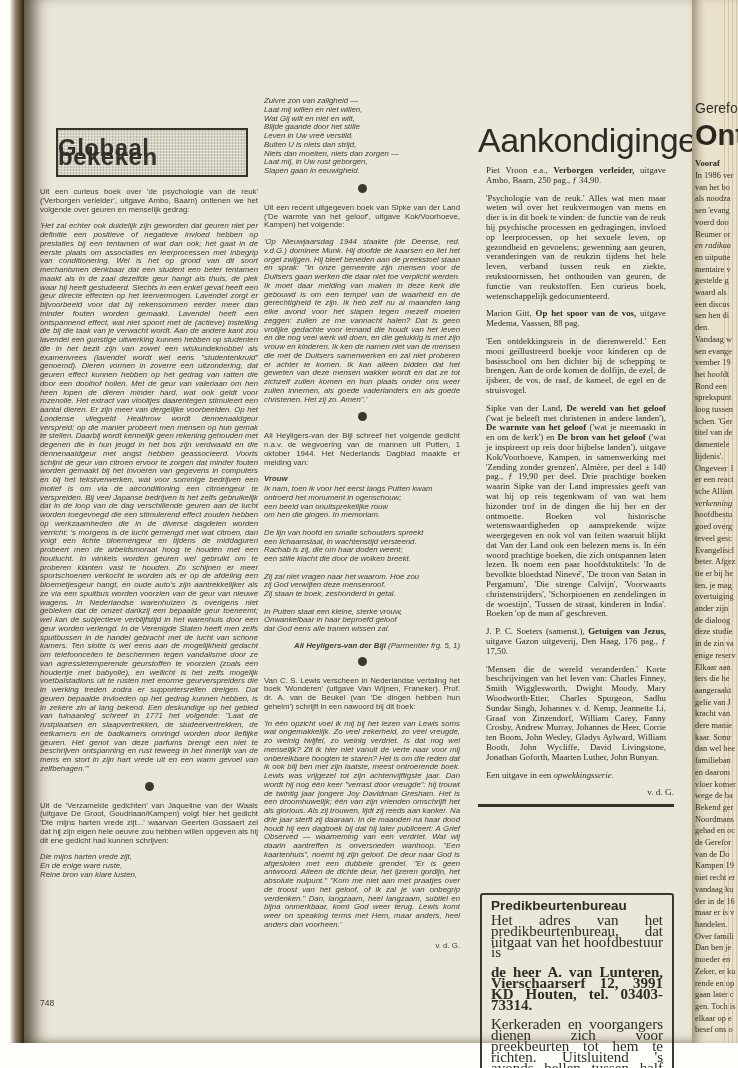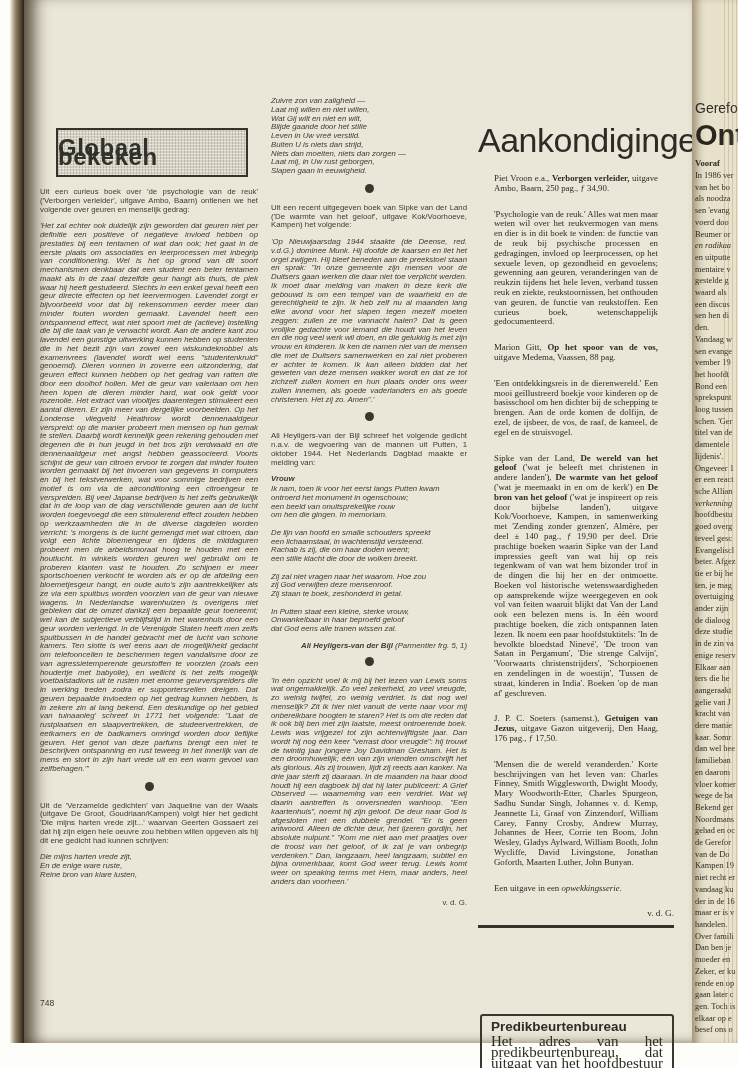--- a/index.html
+++ b/index.html
@@ -14,40 +14,40 @@
     box-shadow:inset 18px 0 16px -8px rgba(40,30,14,.75), inset 0 -6px 8px -5px rgba(120,105,70,.5);}
   
   .page-right{position:absolute;left:692px;top:0;width:46px;height:1043px;
     background:#e8e1cc;overflow:hidden;
     box-shadow:inset 9px 0 9px -4px rgba(100,80,45,.55);}
   .page-edges{position:absolute;right:0;top:0;width:14px;height:100%;
     background:repeating-linear-gradient(90deg,rgba(150,118,65,.25) 0 1.5px,rgba(240,232,205,.05) 1.5px 4px);}
   
   .col{position:absolute;color:#3e3c34;}
   .col1{left:16px;top:128px;width:218px;font-size:7.8px;line-height:8.75px;}
-  .col2{left:247px;top:97px;width:196px;font-size:7.8px;line-height:8.75px;}
+  .col2{left:240px;top:97px;width:196px;font-size:7.8px;line-height:8.75px;}
   .col3{left:454px;top:122px;width:196px;font-family:"Liberation Serif",serif;
     font-size:8.8px;line-height:9.8px;color:#2e2c24;}
   
   .globaal-box{width:188px;height:45px;margin:0 0 11px 16px;border:2px solid #35332a;
     background-color:#d7d3c5;
     background-image:repeating-linear-gradient(0deg,rgba(255,255,255,.4) 0 1px,transparent 1px 3px),
       repeating-linear-gradient(90deg,rgba(110,105,90,.28) 0 1px,transparent 1px 3px);
     display:flex;align-items:center;justify-content:center;}
   .globaal-title{font-size:24px;font-weight:700;letter-spacing:.5px;color:#32302a;}
   
   .blk{margin:0;}
   .b-body{margin:0 0 8px;text-align:justify;}
   .b-quote{margin:0 0 8px;text-align:justify;font-style:italic;}
   .b-poem{margin:0 0 8px;font-style:italic;white-space:pre-line;text-align:left;}
   .b-poem-title{font-style:italic;font-weight:bold;margin:0 0 1px;}
   .b-bullet{width:9px;height:9px;border-radius:50%;background:#3a382e;margin:6px auto 11px;}
   .b-sig{text-align:right;margin:12px 0 0;}
   .b-attrib{text-align:right;font-style:italic;margin:2px 0 6px;}
-  .b-entry,.b-review{text-align:justify;margin:16px;}
+  .b-entry,.b-review{text-align:justify;margin:8px;}
   span.b{font-weight:bold;} span.i{font-style:italic;} span.bi{font-weight:bold;font-style:italic;}
   
   .announce-title{margin:0 0 6px;font-family:"Liberation Sans",sans-serif;font-weight:400;
     font-size:34px;line-height:36px;letter-spacing:-.5px;color:#2d2b25;}
   .col3 .b-sig{margin:4px 0 6px;font-size:9.2px;}
   .rule{height:3px;background:#34322a;margin:0 0 86px;}
   
   .predik-box{border:2px solid #3a382e;border-radius:3px;padding:6px 9px 7px;width:172px;margin-left:2px;}
   .predik-title{font-family:"Liberation Sans",sans-serif;font-weight:bold;font-size:13.5px;
     color:#2e2c26;margin:0 0 4px;}
@@ -116,20 +116,21 @@
 
 Zij zal niet vragen naar het waarom. Hoe zou
 zij God verwijten deze mensenroof.
 Zij staan te boek, zeshonderd in getal.
 
 In Putten staat een kleine, sterke vrouw,
 Onwankelbaar in haar beproefd geloof
 dat God eens alle tranen wissen zal.</span></div>
           <div class="blk b-attrib"><span class="bi">Ali Heyligers-van der Bijl </span><span class="i">(Parmentier frg. 5, 1)</span></div>
           <div class="blk b-bullet"></div>
+          <div class="blk b-body"><span>Van C. S. Lewis verscheen in Nederlandse vertaling het boek 'Wonderen' (uitgave Van Wijnen, Franeker). Prof. dr. A. van de Beukel (van 'De dingen hebben hun geheim') schrijft in een nawoord bij dit boek:</span></div>
           <div class="blk b-quote"><span>'In één opzicht voel ik mij bij het lezen van Lewis soms wat ongemakkelijk. Zo veel zekerheid, zo veel vreugde, zo weinig twijfel, zo weinig verdriet. Is dat nog wel menselijk? Zit ik hier niet vanuit de verte naar voor mij onbereikbare hoogten te staren? Het is om die reden dat ik ook blij ben met zijn laatste, meest ontroerende boek. Lewis was vrijgezel tot zijn achtenvijftigste jaar. Dan wordt hij nog één keer "verrast door vreugde": hij trouwt de twintig jaar jongere Joy Davidman Gresham. Het is een droomhuwelijk; één van zijn vrienden omschrijft het als glorious. Als zij trouwen, lijdt zij reeds aan kanker. Na drie jaar sterft zij daaraan. In de maanden na haar dood houdt hij een dagboek bij dat hij later publiceert: A Grief Observed — waarneming van een verdriet. Wat wij daarin aantreffen is onversneden wanhoop. "Een kaartenhuis", noemt hij zijn geloof. De deur naar God is afgesloten met een dubbele grendel. "Er is geen antwoord. Alleen de dichte deur, het ijzeren gordijn, het absolute nulpunt." "Kom me niet aan met praatjes over de troost van het geloof, of ik zal je van onbegrip verdenken." Dan, langzaam, heel langzaam, subtiel en bijna onmerkbaar, komt God weer terug. Lewis komt weer on speaking terms met Hem, maar anders, heel anders dan voorheen.'</span></div>
           <div class="blk b-sig"><span>v. d. G.</span></div>
         </div>
     </section>
 
     <section class="col col3">
       <h1 class="announce-title">Aankondigingen</h1>
       <div class="blocks">
           <div class="blk b-entry"><span>Piet Vroon e.a., </span><span class="b">Verborgen verleider,</span><span> uitgave Ambo, Baarn, 250 pag., ƒ 34,90.</span></div>
           <div class="blk b-review"><span>'Psychologie van de reuk.' Alles wat men maar weten wil over het reukvermogen van mens en dier is in dit boek te vinden: de functie van de reuk bij psychische processen en gedragingen, invloed op leerprocessen, op het sexuele leven, op gezondheid en gevoelens; gewenning aan geuren, veranderingen van de reukzin tijdens het hele leven, verband tussen reuk en ziekte, reukstoornissen, het onthouden van geuren, de functie van reukstoffen. Een curieus boek, wetenschappelijk gedocumenteerd.</span></div>

